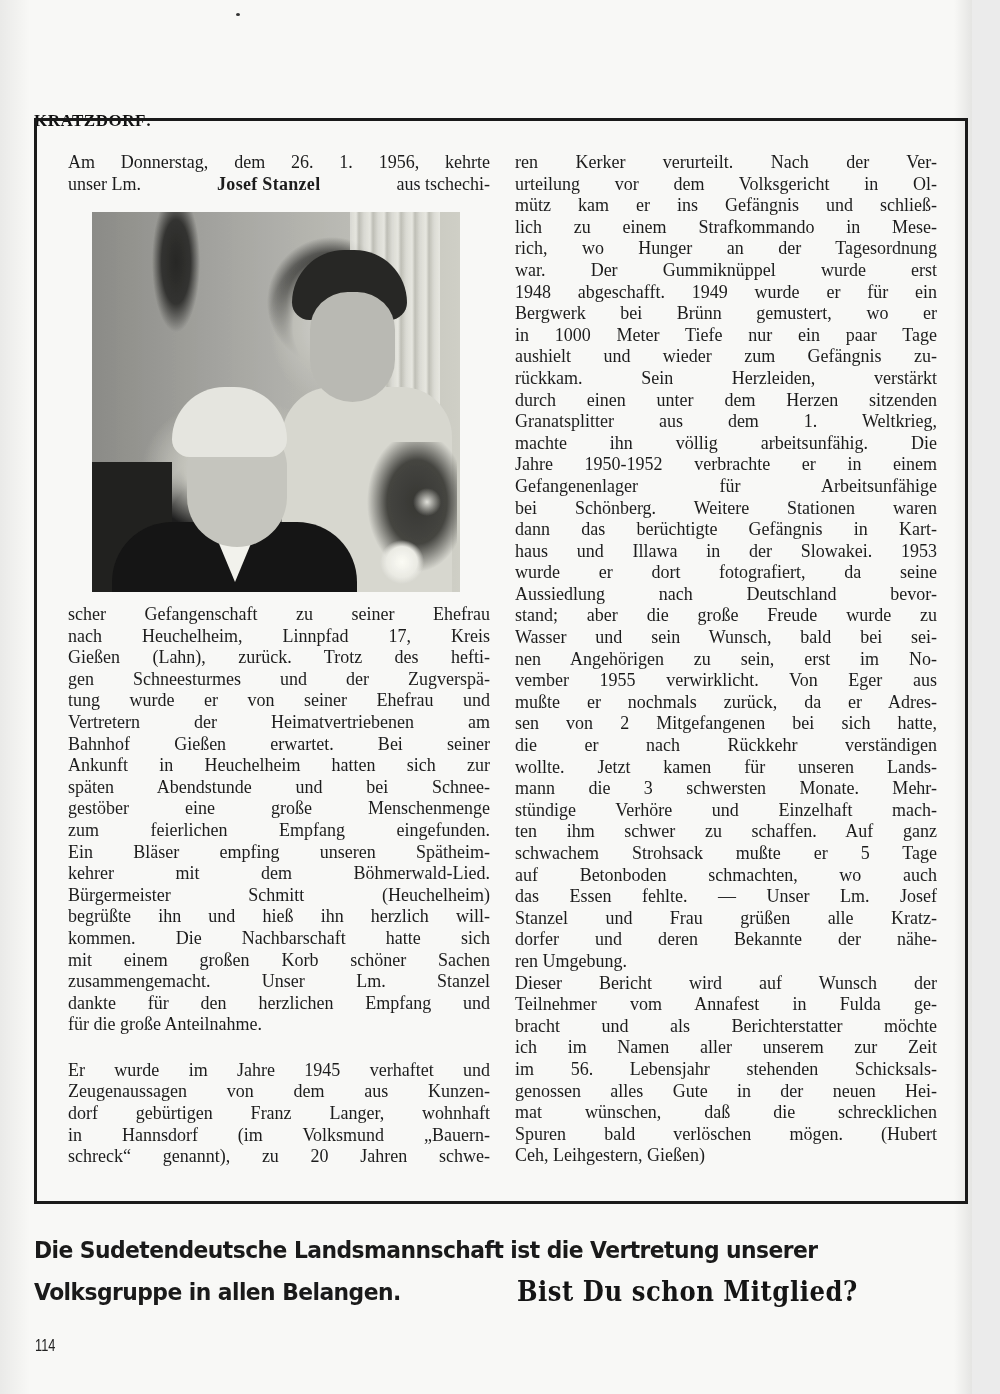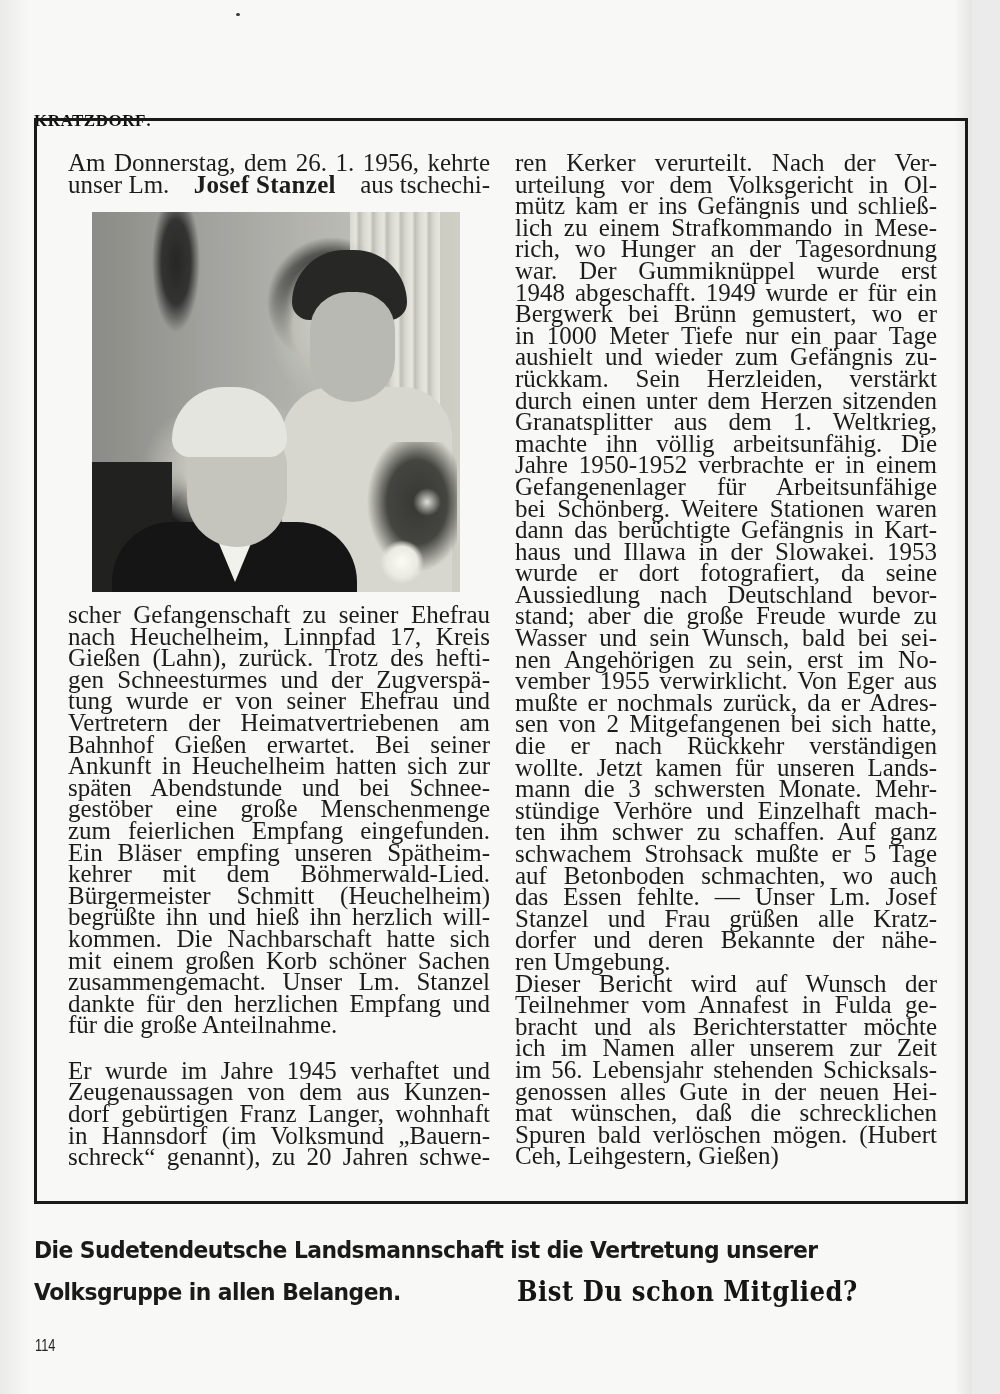--- a/index.html
+++ b/index.html
@@ -45,21 +45,21 @@
       height: 1086px;
       border-top: 3px solid #1a1a1a;
       border-left: 3px solid #1a1a1a;
       border-right: 3px solid #1a1a1a;
       border-bottom: 3px solid #1a1a1a;
       box-sizing: border-box;
     }
     .col {
       position: absolute;
       font-family: "Liberation Serif", "DejaVu Serif", serif;
-      font-size: 25px;
+      font-size: 18px;
       line-height: 21.6px;
       color: #1c1c1c;
       text-align: justify;
       hyphens: none;
     }
     .col p {
       margin: 0;
     }
     .col-left-top {
       left: 68px;

